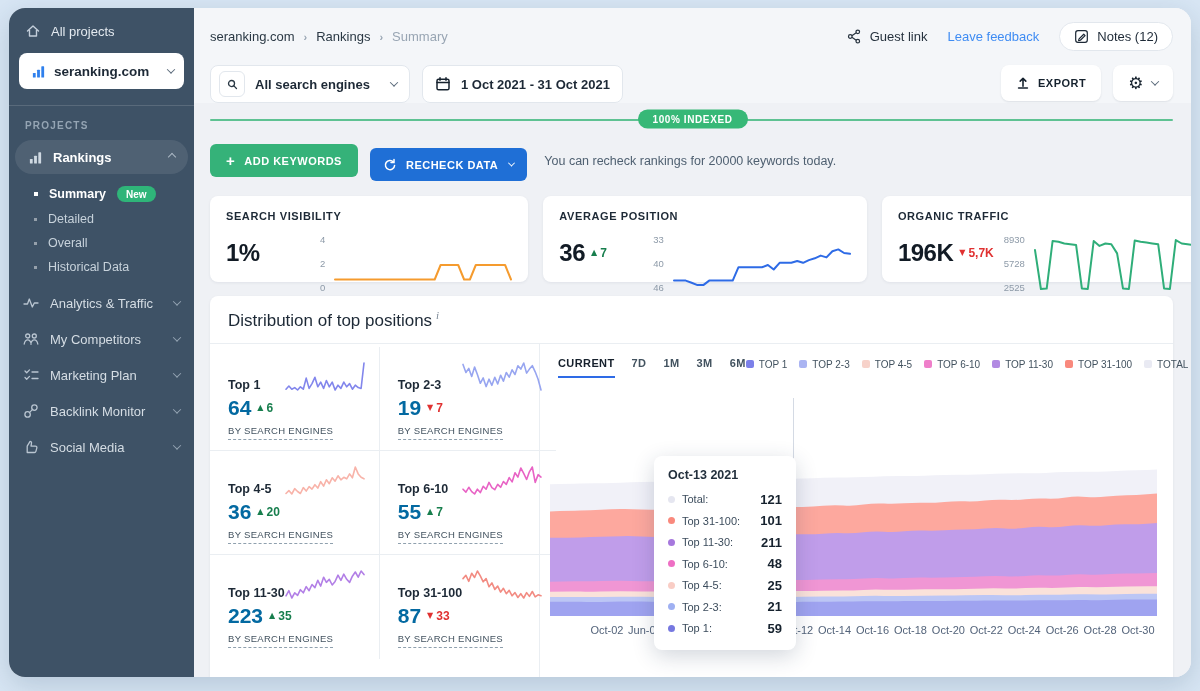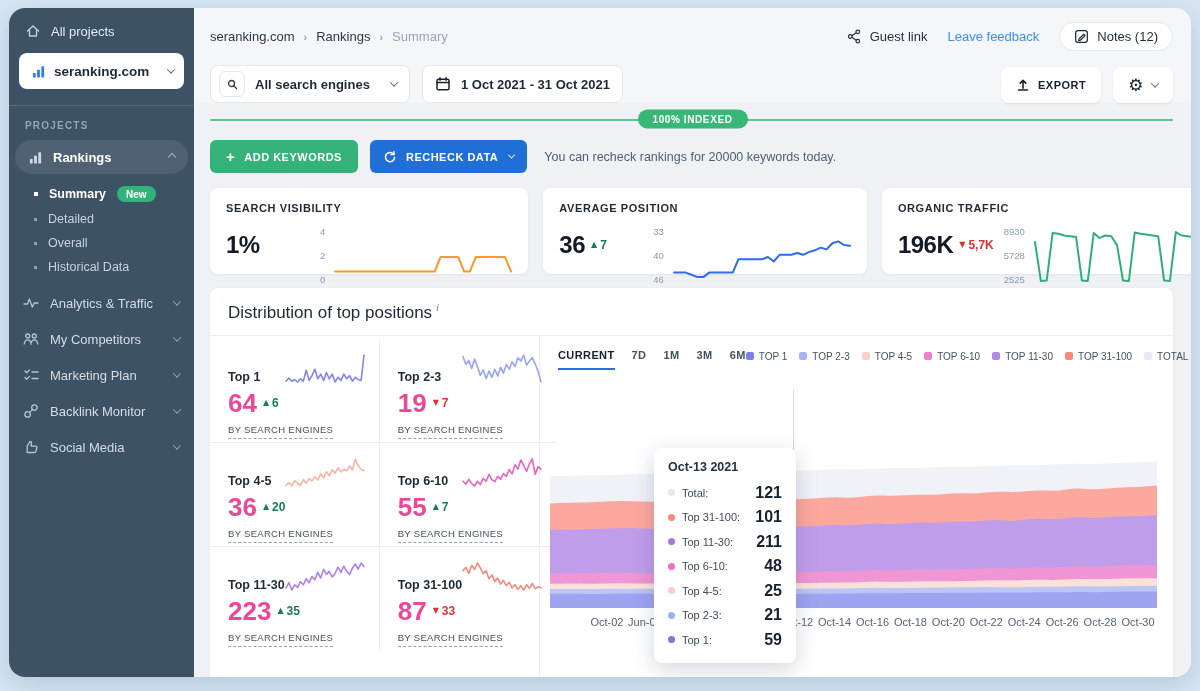--- a/index.html
+++ b/index.html
@@ -31,39 +31,39 @@
   .topbar { display: flex; align-items: center; justify-content: space-between; padding: 14px 18px 8px 16px; background: #f4f6f9; }
   .breadcrumb { display: flex; gap: 9px; align-items: center; font-size: 13px; color: #2a3844; }
   .crumb { cursor: pointer; }
   .crumb.last { color: #98a5b3; cursor: default; }
   .crumb-sep { color: #98a5b3; font-size: 11px; font-weight: bold; }
   .topbar-right { display: flex; align-items: center; gap: 20px; }
   .guest { display: flex; gap: 8px; align-items: center; font-size: 13px; color: #26323e; cursor: pointer; }
   .feedback { color: #3f8cf3; font-size: 13px; cursor: pointer; }
   .notes-pill { display: flex; gap: 8px; align-items: center; background: #fff; border: 1px solid #e2e7ed; border-radius: 16px; padding: 6px 14px; font-size: 13px; color: #1d2936; cursor: pointer; }
 
-  .toolbar { display: flex; align-items: flex-end; justify-content: space-between; padding: 6px 18px 0 16px; background: #f4f6f9; }
+  .toolbar { display: flex; align-items: flex-start; justify-content: space-between; padding: 6px 18px 0 16px; background: #f4f6f9; }
   .toolbar-left { display: flex; gap: 12px; }
   .select { background: #fff; border: 1px solid #e2e7ed; border-radius: 8px; height: 38px; display: flex; align-items: center; padding: 0 12px; gap: 10px; font-size: 13px; font-weight: bold; color: #1d2936; cursor: pointer; }
   .select.se { width: 200px; }
   .select.se .chev { margin-left: auto; color: #5a6a7a; }
   .se-box { width: 26px; height: 26px; border: 1px solid #e2e7ed; border-radius: 6px; display: flex; align-items: center; justify-content: center; margin-left: -4px; color: #2a3844; }
   .toolbar-right { display: flex; gap: 12px; }
   .btn-white { background: #fff; border-radius: 8px; height: 36px; display: flex; align-items: center; gap: 8px; padding: 0 15px; font-size: 11px; font-weight: bold; letter-spacing: .5px; color: #16222e; box-shadow: 0 1px 2px rgba(20,40,60,.1); cursor: pointer; }
   .gear-glyph { font-family: "DejaVu Sans", sans-serif; font-size: 17px; line-height: 1; }
   .btn-white .chev { color: #5a6a7a; }
 
   .indexed-row { position: relative; height: 24px; margin-top: 4px; }
   .indexed-line { position: absolute; left: 16px; right: 18px; top: 50%; height: 2px; background: #5ec292; border-radius: 1px; }
   .indexed-badge { position: absolute; left: 50%; top: 50%; transform: translate(-50%,-50%); background: #37b877; color: #fff; font-size: 10px; font-weight: bold; letter-spacing: .6px; padding: 4px 15px; border-radius: 11px; }
 
   .actions-row { display: flex; align-items: center; gap: 12px; padding: 9px 16px 2px; }
   .btn-green { background: #35b279; color: #fff; border-radius: 6px; height: 33px; display: flex; align-items: center; gap: 9px; padding: 0 16px; font-size: 11px; font-weight: bold; letter-spacing: .5px; cursor: pointer; }
   .plus-glyph { font-size: 15px; font-weight: bold; line-height: 1; }
-  .btn-blue { background: #1f6fd6; color: #fff; border-radius: 6px; height: 33px; display: flex; align-items: center; gap: 9px; padding: 0 13px; font-size: 11px; font-weight: bold; letter-spacing: .5px; cursor: pointer; }
+  .btn-blue { background: #1f6fd6; color: #fff; border-radius: 6px; height: 33px; display: flex; align-items: center; gap: 9px; padding: 0 13px; font-size: 11px; font-weight: bold; letter-spacing: .5px; cursor: pointer; margin-top: 8px; }
   .btn-blue .chev { border-color: #fff; width: 5px; height: 5px; margin-left: 2px; }
   .hint { font-size: 12.5px; color: #4f6071; margin-left: 5px; }
 
   .stat-cards { display: flex; gap: 15px; padding: 13px 18px 4px 16px; }
   .stat-card { flex: 1; background: #fff; border-radius: 8px; padding: 14px 16px 10px; box-shadow: 0 1px 3px rgba(25,45,70,.07); height: 86px; }
   .sc-title { font-size: 11px; font-weight: bold; letter-spacing: .6px; color: #1d2936; }
   .sc-body { display: flex; margin-top: 11px; gap: 10px; align-items: flex-start; }
   .sc-left { min-width: 84px; display: flex; align-items: center; gap: 6px; padding-top: 6px; }
   .sc-value { font-size: 24px; font-weight: bold; color: #121b25; letter-spacing: -.5px; }
   .delta { font-size: 12px; font-weight: bold; display: inline-flex; align-items: center; gap: 3px; }
@@ -77,21 +77,21 @@
   .dist-head { padding: 13px 18px 12px; font-size: 17px; color: #1d2936; border-bottom: 1px solid #eaeef2; }
   .info-i { font-size: 11px; color: #7b8896; font-family: "Liberation Serif", serif; font-style: italic; vertical-align: super; margin-left: 4px; }
   .dist-body { display: flex; flex: 1; min-height: 0; }
   .mini-col { width: 330px; flex-shrink: 0; border-right: 1px solid #eaeef2; display: grid; grid-template-columns: 1fr 1fr; grid-auto-rows: 104px; padding-top: 3px; }
   .mini-cell { padding: 13px 14px 0 18px; }
   .mini-cell.br { border-right: 1px solid #eaeef2; }
   .mini-cell.bb { border-bottom: 1px solid #eaeef2; }
   .mc-top { display: flex; justify-content: space-between; align-items: flex-end; height: 33px; }
   .mc-label { font-size: 12.5px; font-weight: bold; color: #1d2936; padding-bottom: 1px; white-space: nowrap; }
   .mc-value-row { display: flex; align-items: center; gap: 6px; margin-top: 3px; }
-  .mc-value { font-size: 26px; font-weight: bold; color: #ec4899; }
+  .mc-value { font-size: 21px; font-weight: bold; color: #0369a1; }
   .mc-by { display: inline-block; margin-top: 4px; font-size: 9.5px; letter-spacing: .3px; color: #42525f; border-bottom: 1px dashed #8fa0ae; padding-bottom: 3px; cursor: pointer; white-space: nowrap; }
 
   .chart-col { flex: 1; min-width: 0; padding: 13px 16px 0 10px; display: flex; flex-direction: column; }
   .chart-head { display: flex; justify-content: flex-start; align-items: flex-start; padding-left: 8px; }
   .tabs { display: flex; gap: 17px; }
   .tab { font-size: 11px; font-weight: bold; letter-spacing: .4px; color: #42525f; padding-bottom: 7px; cursor: pointer; border-bottom: 2px solid transparent; }
   .tab.active { color: #16202c; border-bottom-color: #2e6be6; }
   .legend { display: flex; gap: 12px; align-items: center; padding-top: 2px; }
   .leg-item { display: flex; gap: 5px; align-items: center; font-size: 10px; color: #42525f; cursor: pointer; white-space: nowrap; }
   .leg-sw { width: 8px; height: 8px; border-radius: 2px; flex-shrink: 0; }
@@ -99,21 +99,21 @@
   .y-axis { width: 38px; position: relative; font-size: 11px; color: #5a6a7a; flex-shrink: 0; }
   .y-tick { position: absolute; right: 10px; transform: translateY(-50%); }
   .plot { flex: 1; position: relative; }
   .plot svg { position: absolute; inset: 0; width: 100%; height: 100%; }
   .hoverline { position: absolute; top: 4px; bottom: 0; width: 1px; background: #d4dae4; z-index: 2; }
   .tooltip { position: absolute; left: 104px; top: 62px; width: 142px; background: #fff; border-radius: 8px; box-shadow: 0 6px 22px rgba(30,50,80,.2); padding: 12px 14px 14px; z-index: 4; }
   .tt-title { font-size: 12.5px; font-weight: bold; color: #23303d; margin-bottom: 10px; }
   .tt-row { display: flex; align-items: center; gap: 7px; margin-top: 6.5px; }
   .tt-dot { width: 7px; height: 7px; border-radius: 50%; flex-shrink: 0; }
   .tt-label { font-size: 11px; color: #3c4c5c; flex: 1; }
-  .tt-value { font-size: 16px; font-weight: bold; color: #16222e; }
+  .tt-value { font-size: 13px; font-weight: bold; color: #16222e; }
   .x-axis { height: 26px; position: relative; margin-left: 38px; font-size: 11px; color: #53637a; }
   .x-tick { position: absolute; top: 8px; transform: translateX(-50%); white-space: nowrap; }
 
   .chev { display: inline-block; width: 6px; height: 6px; border-right: 1.6px solid currentColor; border-bottom: 1.6px solid currentColor; transform: rotate(45deg) translate(-1px,-1px); }
   .chev.up { transform: rotate(225deg); }
 </style>
 </head>
 <body>
 
 <div class="stage">

